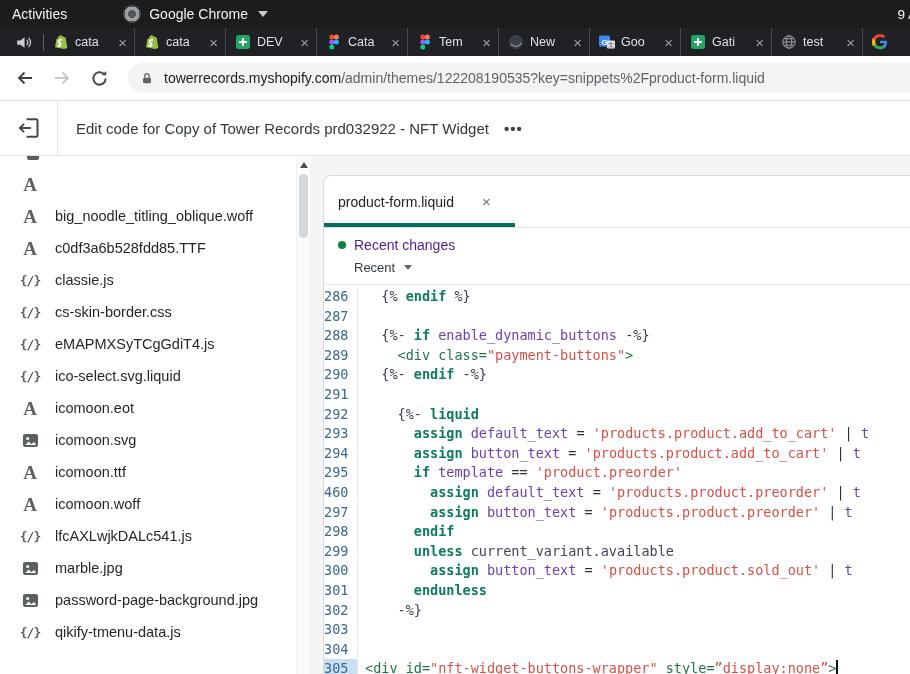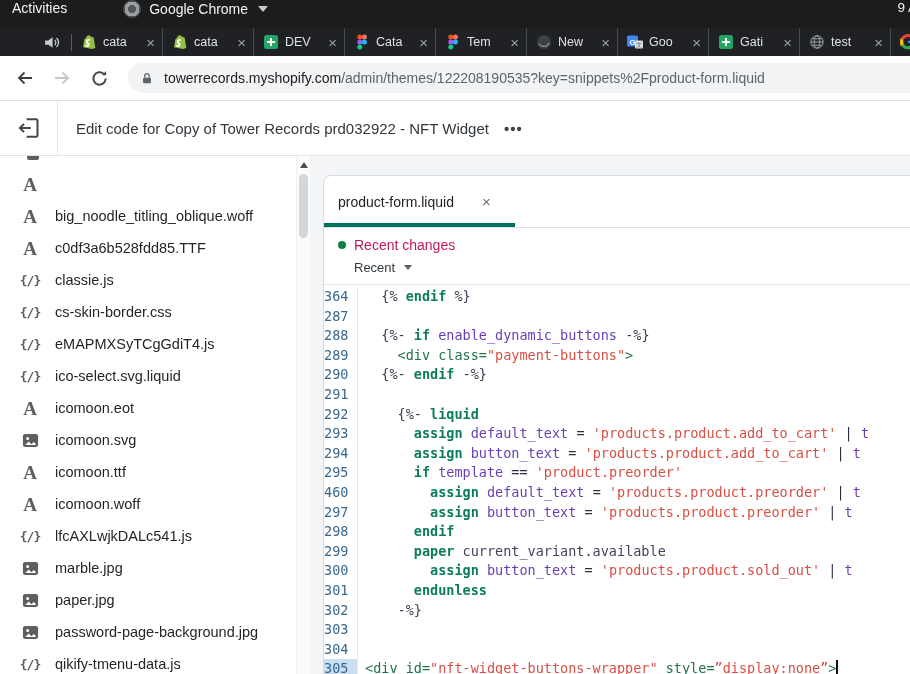--- a/index.html
+++ b/index.html
@@ -1,28 +1,28 @@
 <!DOCTYPE html>
 <html><head>
 <meta charset="utf-8">
 <style>
   * { margin:0; padding:0; box-sizing:border-box; }
   html,body { width:910px; height:674px; }
   body { position:relative; overflow:hidden; background:#fff; font-family:"Liberation Sans",sans-serif; }
 
   
-  .topbar { position:absolute; top:0; left:0; right:0; height:28px; background:#1c1c1c; color:#f2f3f4; display:flex; align-items:flex-start; }
+  .topbar { position:absolute; top:0; left:0; right:0; height:28px; background:#1c1c1c; color:#f2f3f4; display:flex; align-items:center; }
   .activities { margin-left:12px; font-size:14px; }
   .chrome-menu { margin-left:56px; display:flex; align-items:center; gap:8px; font-size:14px; }
   .chrome-logo { width:18px; height:18px; border-radius:50%; background:radial-gradient(circle at 50% 50%, #53565a 0 32%, #9aa0a6 33% 58%, #4a4d52 59%); }
   .menu-caret { width:0; height:0; border-left:5px solid transparent; border-right:5px solid transparent; border-top:6px solid #c9cbce; margin-left:2px; }
   .clock { position:absolute; right:-7px; font-size:13.5px; white-space:nowrap; }
 
   
-  .tabstrip { position:absolute; top:28px; left:0; right:0; height:28px; background:#202124; display:flex; align-items:center;padding-left:28px; }
+  .tabstrip { position:absolute; top:28px; left:0; right:0; height:28px; background:#202124; display:flex; align-items:center; }
   .speaker-wrap { margin:0 11px 0 15px; display:flex; }
   .ts-divider { width:1px; height:17px; background:#5b5e63; }
   .tabs { display:flex; flex:1; height:100%; overflow:hidden; }
   .tab { width:91px; min-width:91px; height:100%; display:flex; align-items:center; gap:6px; padding:0 7px 0 9px; border-right:1px solid #46494e; color:#dee1e6; font-size:12.5px; }
   .tab .favicon { width:16px; height:16px; flex:none; display:flex; }
   .tab .favicon svg { width:16px; height:16px; }
   .tab .tlabel { flex:1; overflow:hidden; white-space:nowrap; }
   .tab .tclose { color:#9aa0a6; font-size:15px; line-height:1; }
 
   
@@ -61,21 +61,21 @@
 
   .editor { flex:1; position:relative; }
   .card { position:absolute; left:0; top:19px; right:-10px; bottom:-10px; background:#fff; border:1px solid #d7dbe0; border-radius:8px 0 0 0; overflow:hidden; }
   .tabrow { height:52px; border-bottom:1px solid #dfe3e8; display:flex; align-items:center; }
   .etab { position:relative; height:100%; margin-left:14px; padding-right:12px; display:flex; align-items:center; gap:28px; font-size:14px; color:#202327; }
   .etab .eclose { color:#6b7177; font-size:15px; }
   .etab .underline { position:absolute; left:-22px; right:-12px; bottom:0; height:4px; background:#00705f; }
   .recent { border-bottom:1px solid #e4e7eb; padding:9px 0 9px 14px; }
   .recent-row1 { display:flex; align-items:center; gap:8px; }
   .green-dot { width:8px; height:8px; border-radius:50%; background:#108043; }
-  .recent-label { font-size:14px; color:#be185d; }
+  .recent-label { font-size:14px; color:#4c1d95; }
   .current-row { margin-top:7px; margin-left:16px; display:flex; align-items:center; gap:9px; }
   .current-label { font-size:13px; color:#343a40; }
   .dd-caret { width:0; height:0; border-left:4.5px solid transparent; border-right:4.5px solid transparent; border-top:5.5px solid #5f6368; }
 
   
   .code { padding-top:2px; font-family:"DejaVu Sans Mono",monospace; font-size:13.5px; line-height:19.6px; }
   .codeline { display:flex; height:19.6px; white-space:pre; }
   .gutter { width:34px; flex:none; text-align:right; padding-right:9px; color:#38688f; border-right:1px solid #e7e8ea; }
   .codeline.active .gutter { background:#cbdff2; }
   .linetext { padding-left:7px; flex:1; }
@@ -332,30 +332,20 @@
           <span class="file-name">marble.jpg</span>
         </div>
         <div class="file-row">
           <span class="file-ic">
             <svg viewBox="0 0 18 18">
               <rect x="1" y="2" width="16" height="14" rx="2.5" fill="#5c5f62"></rect>
               <circle cx="6" cy="7" r="1.6" fill="#fff"></circle>
               <path d="M3.5 13.8l3.5-3.8 3 3 2.5-2.5 2 2v1.3z" fill="#fff"></path>
             </svg>
           </span>
-          <span class="file-name">paper.jpg</span>
-        </div>
-        <div class="file-row">
-          <span class="file-ic">
-            <svg viewBox="0 0 18 18">
-              <rect x="1" y="2" width="16" height="14" rx="2.5" fill="#5c5f62"></rect>
-              <circle cx="6" cy="7" r="1.6" fill="#fff"></circle>
-              <path d="M3.5 13.8l3.5-3.8 3 3 2.5-2.5 2 2v1.3z" fill="#fff"></path>
-            </svg>
-          </span>
           <span class="file-name">password-page-background.jpg</span>
         </div>
         <div class="file-row">
           <span class="file-ic code-ic">{/}</span>
           <span class="file-name">qikify-tmenu-data.js</span>
         </div>
       </div>
     <div class="sb-scroll">
       <span class="sb-arrow"></span>
       <span class="sb-thumb"></span>
@@ -375,34 +365,34 @@
         <div class="recent-row1">
           <span class="green-dot"></span>
           <span class="recent-label">Recent changes</span>
         </div>
         <div class="current-row">
           <span class="current-label">Recent</span>
           <span class="dd-caret"></span>
         </div>
       </div>
       <div class="code">
-          <div class="codeline"><span class="gutter">364</span><span class="linetext"><span class="tk-d">  {% </span><span class="tk-k">endif</span><span class="tk-d"> %}</span></span></div>
+          <div class="codeline"><span class="gutter">286</span><span class="linetext"><span class="tk-d">  {% </span><span class="tk-k">endif</span><span class="tk-d"> %}</span></span></div>
           <div class="codeline"><span class="gutter">287</span><span class="linetext"></span></div>
           <div class="codeline"><span class="gutter">288</span><span class="linetext"><span class="tk-d">  {%- </span><span class="tk-k">if</span><span class="tk-p"> </span><span class="tk-v">enable_dynamic_buttons</span><span class="tk-d"> -%}</span></span></div>
           <div class="codeline"><span class="gutter">289</span><span class="linetext"><span class="tk-t">    &lt;div class=</span><span class="tk-s">"payment-buttons"</span><span class="tk-t">&gt;</span></span></div>
           <div class="codeline"><span class="gutter">290</span><span class="linetext"><span class="tk-d">  {%- </span><span class="tk-k">endif</span><span class="tk-d"> -%}</span></span></div>
           <div class="codeline"><span class="gutter">291</span><span class="linetext"></span></div>
           <div class="codeline"><span class="gutter">292</span><span class="linetext"><span class="tk-d">    {%- </span><span class="tk-k">liquid</span></span></div>
           <div class="codeline"><span class="gutter">293</span><span class="linetext"><span class="tk-p">      </span><span class="tk-k">assign</span><span class="tk-p"> </span><span class="tk-v">default_text</span><span class="tk-p"> = </span><span class="tk-s">'products.product.add_to_cart'</span><span class="tk-p"> | </span><span class="tk-v">t</span></span></div>
           <div class="codeline"><span class="gutter">294</span><span class="linetext"><span class="tk-p">      </span><span class="tk-k">assign</span><span class="tk-p"> </span><span class="tk-v">button_text</span><span class="tk-p"> = </span><span class="tk-s">'products.product.add_to_cart'</span><span class="tk-p"> | </span><span class="tk-v">t</span></span></div>
           <div class="codeline"><span class="gutter">295</span><span class="linetext"><span class="tk-p">      </span><span class="tk-k">if</span><span class="tk-p"> </span><span class="tk-v">template</span><span class="tk-p"> == </span><span class="tk-s">'product.preorder'</span></span></div>
           <div class="codeline"><span class="gutter">460</span><span class="linetext"><span class="tk-p">        </span><span class="tk-k">assign</span><span class="tk-p"> </span><span class="tk-v">default_text</span><span class="tk-p"> = </span><span class="tk-s">'products.product.preorder'</span><span class="tk-p"> | </span><span class="tk-v">t</span></span></div>
           <div class="codeline"><span class="gutter">297</span><span class="linetext"><span class="tk-p">        </span><span class="tk-k">assign</span><span class="tk-p"> </span><span class="tk-v">button_text</span><span class="tk-p"> = </span><span class="tk-s">'products.product.preorder'</span><span class="tk-p"> | </span><span class="tk-v">t</span></span></div>
           <div class="codeline"><span class="gutter">298</span><span class="linetext"><span class="tk-p">      </span><span class="tk-k">endif</span></span></div>
-          <div class="codeline"><span class="gutter">299</span><span class="linetext"><span class="tk-p">      </span><span class="tk-k">paper</span><span class="tk-p"> </span><span class="tk-x">current_variant.available</span></span></div>
+          <div class="codeline"><span class="gutter">299</span><span class="linetext"><span class="tk-p">      </span><span class="tk-k">unless</span><span class="tk-p"> </span><span class="tk-x">current_variant.available</span></span></div>
           <div class="codeline"><span class="gutter">300</span><span class="linetext"><span class="tk-p">        </span><span class="tk-k">assign</span><span class="tk-p"> </span><span class="tk-v">button_text</span><span class="tk-p"> = </span><span class="tk-s">'products.product.sold_out'</span><span class="tk-p"> | </span><span class="tk-v">t</span></span></div>
           <div class="codeline"><span class="gutter">301</span><span class="linetext"><span class="tk-p">      </span><span class="tk-k">endunless</span></span></div>
           <div class="codeline"><span class="gutter">302</span><span class="linetext"><span class="tk-d">    -%}</span></span></div>
           <div class="codeline"><span class="gutter">303</span><span class="linetext"></span></div>
           <div class="codeline"><span class="gutter">304</span><span class="linetext"></span></div>
           <div class="codeline active"><span class="gutter">305</span><span class="linetext"><span class="tk-t">&lt;div id=</span><span class="tk-s">"nft-widget-buttons-wrapper"</span><span class="tk-t"> style=</span><span class="tk-s">”display:none”</span><span class="tk-t">&gt;</span><span class="cursor"></span></span></div>
         </div>
     </div>
   </div>
 </div>

